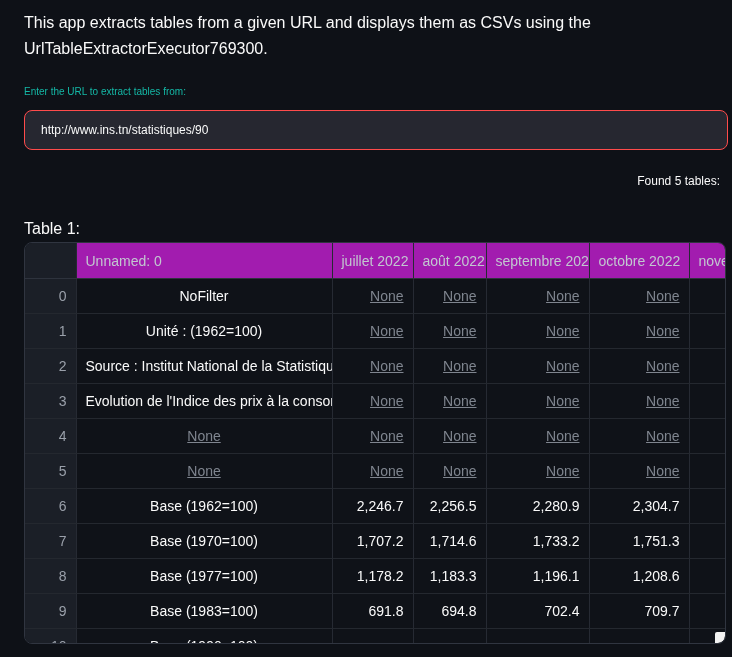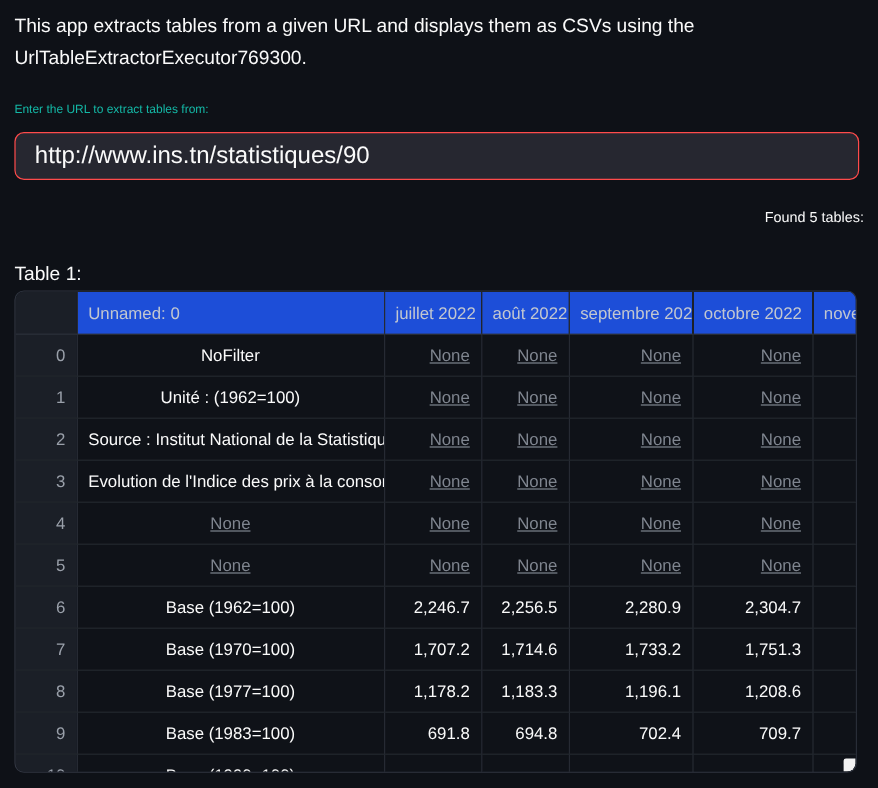--- a/index.html
+++ b/index.html
@@ -2,21 +2,21 @@
 <html><head>
 <meta charset="utf-8">
 <style>
   html,body { margin:0; padding:0; }
   body {
     width:732px; height:657px; overflow:hidden;
     background:#0e1117; color:#fafafa;
     font-family:"Liberation Sans", sans-serif;
     -webkit-font-smoothing:antialiased;
   }
-  .page { padding:10px 12px 0 12px; }
+  .page { padding:10px 12px 0 24px; }
 
   .intro {
     font-size:16px; line-height:26px; margin:0;
     max-width:708px; color:#fafafa;
     word-break:break-word;
   }
 
   .url-label {
     font-size:10px; line-height:20px;
     margin:20px 0 8px 0; color:#14b8a6;
@@ -26,21 +26,21 @@
     width:702px; height:38px;
     background:#262730;
     border:1px solid #ff4b4b;
     border-radius:8px;
     display:flex; align-items:center;
     padding:0 0;
   }
   .input-box input {
     flex:1; height:100%;
     background:transparent; border:none; outline:none;
-    color:#fafafa; font-size:20px;
+    color:#fafafa; font-size:12px;
     font-family:"Liberation Sans", sans-serif;
     padding:0 16px;
   }
 
   .found-text  { font-size:12px; line-height:26px; margin:18px 0 0 0;text-align:right; }
   .table-title { font-size:16px; line-height:26px; margin:22px 0 0 0; }
 
   .table-wrap {
     position:relative;
     width:700px; height:400px;
@@ -55,21 +55,21 @@
   }
   table.df th, table.df td {
     border-right:1px solid #262a33;
     border-bottom:1px solid #24282f;
     padding:0 9px;
     white-space:nowrap; overflow:hidden;
     font-weight:400;
   }
   table.df thead th {
     height:35px;
-    background:#1d4ed8;
+    background:#a21caf;
     color:#c2c7d0;
     border-bottom:1px solid #2e333d;
   }
   table.df td { height:34px; background:#0f1218; color:#fafafa; }
 
   .h-idx, .c-idx { background:#1b1f27 !important; color:#9aa0aa !important; text-align:right; }
   .h-left  { text-align:left; }
   .h-right { text-align:right; }
   .c-label { text-align:center; }
   .c-num   { text-align:right; }

